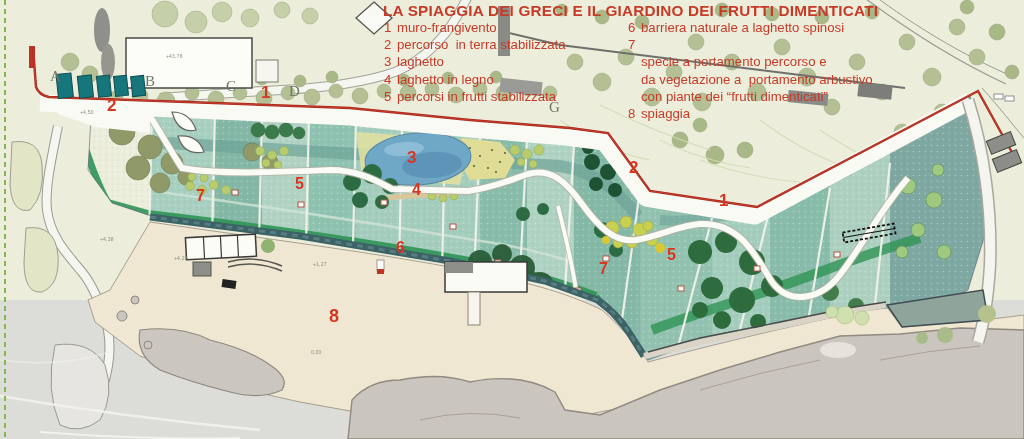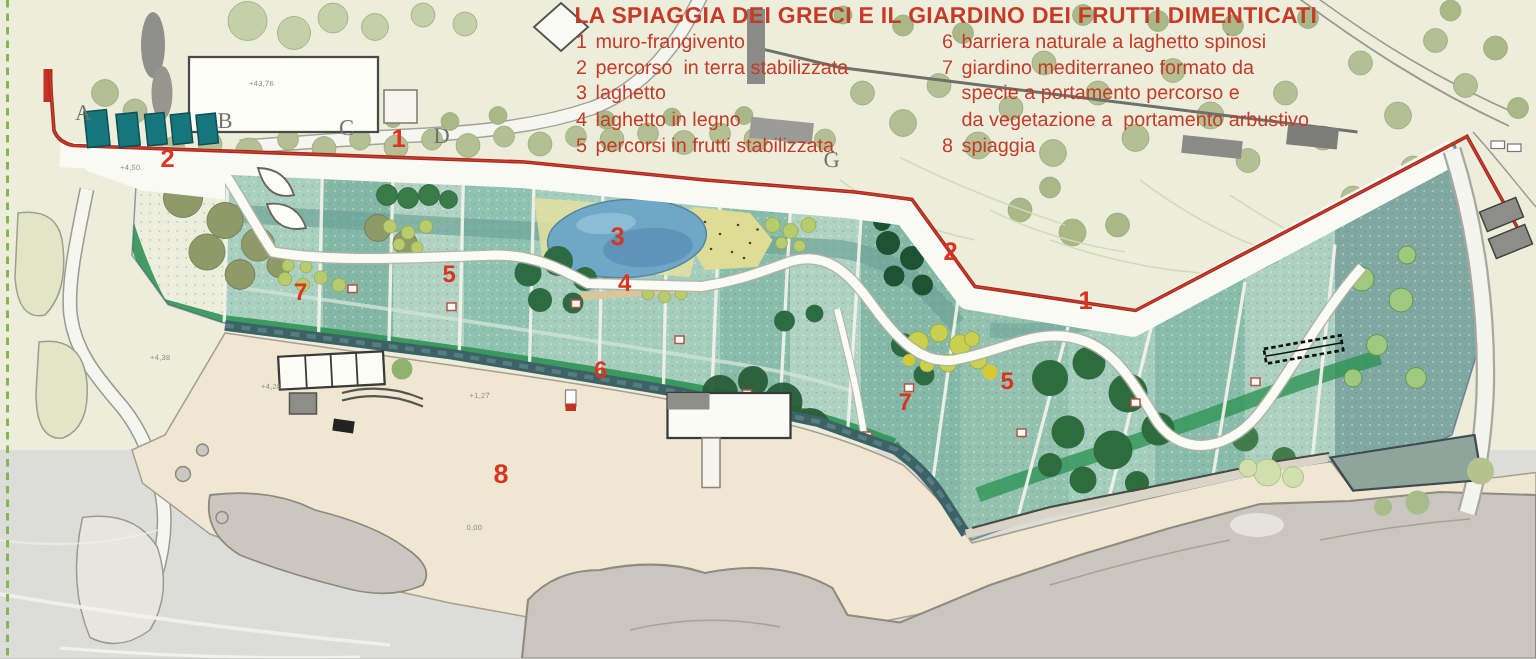--- a/index.html
+++ b/index.html
@@ -1,18 +1,18 @@
 <!DOCTYPE html>
 <html><head>
 <meta charset="utf-8">
 <style>
   html,body{margin:0;padding:0;background:#ffffff;}
   #stage{
     position:relative;width:1024px;height:439px;overflow:hidden;
-    background:#0f172a;font-family:"Liberation Sans",sans-serif;
+    background:#fef9c3;font-family:"Liberation Sans",sans-serif;
   }
   #plan-svg{position:absolute;left:0;top:0;}
   .overlay{position:absolute;left:0;top:0;width:100%;height:100%;pointer-events:none;}
   .title{
     position:absolute;left:383px;top:2px;width:560px;
     font-size:15.3px;font-weight:bold;letter-spacing:.2px;color:#c63a28;
     white-space:nowrap;
   }
   .legend-col{position:absolute;color:#c63a28;font-size:13.2px;}
   .legend-col.left{left:384px;top:19px;}
@@ -503,29 +503,32 @@
       </div>
 
   <div class="legend-col right">
 
   <div class="lrow">
       <span class="lnum">6</span>
       <span class="ltxt">barriera naturale a laghetto spinosi</span>
     </div>
         <div class="lrow">
       <span class="lnum">7</span>
-      <span class="ltxt">giardino mediterraneo formato da</span>
     </div>
         <div class="lrow">
       <span class="lnum"></span>
       <span class="ltxt">specie a portamento percorso e</span>
     </div>
         <div class="lrow">
       <span class="lnum"></span>
       <span class="ltxt">da vegetazione a  portamento arbustivo</span>
+    </div>
+        <div class="lrow">
+      <span class="lnum"></span>
+      <span class="ltxt">con piante dei “frutti dimenticati”</span>
     </div>
         <div class="lrow">
       <span class="lnum">8</span>
       <span class="ltxt">spiaggia</span>
     </div>
       </div>
 
   <div>
 
   <span class="mnum" style="left: 107px; top: 97px; font-size: 17px;">2</span>

